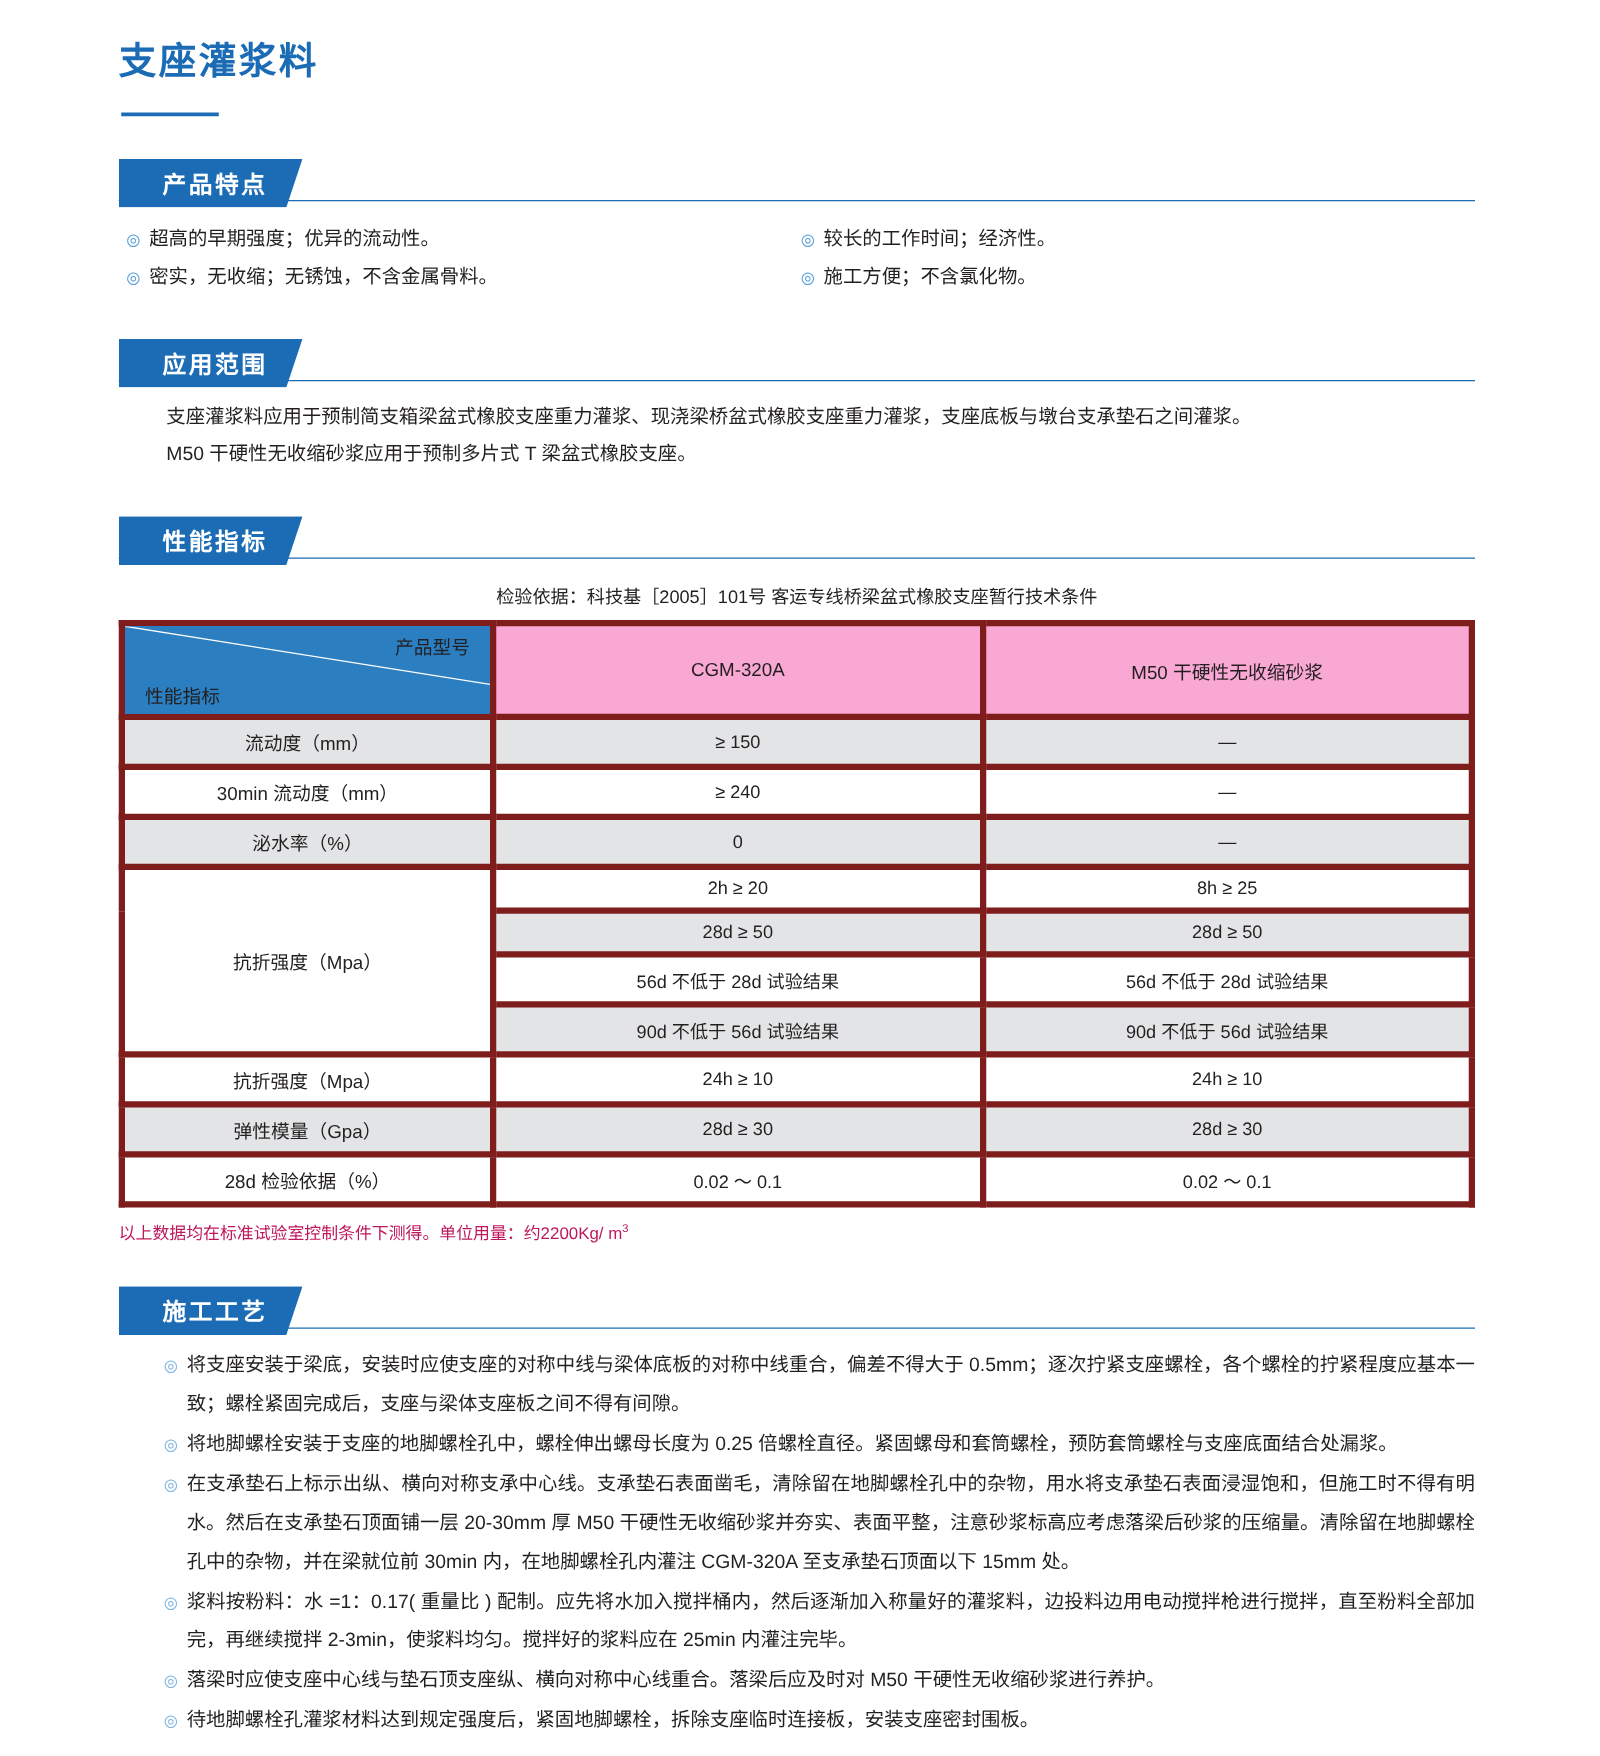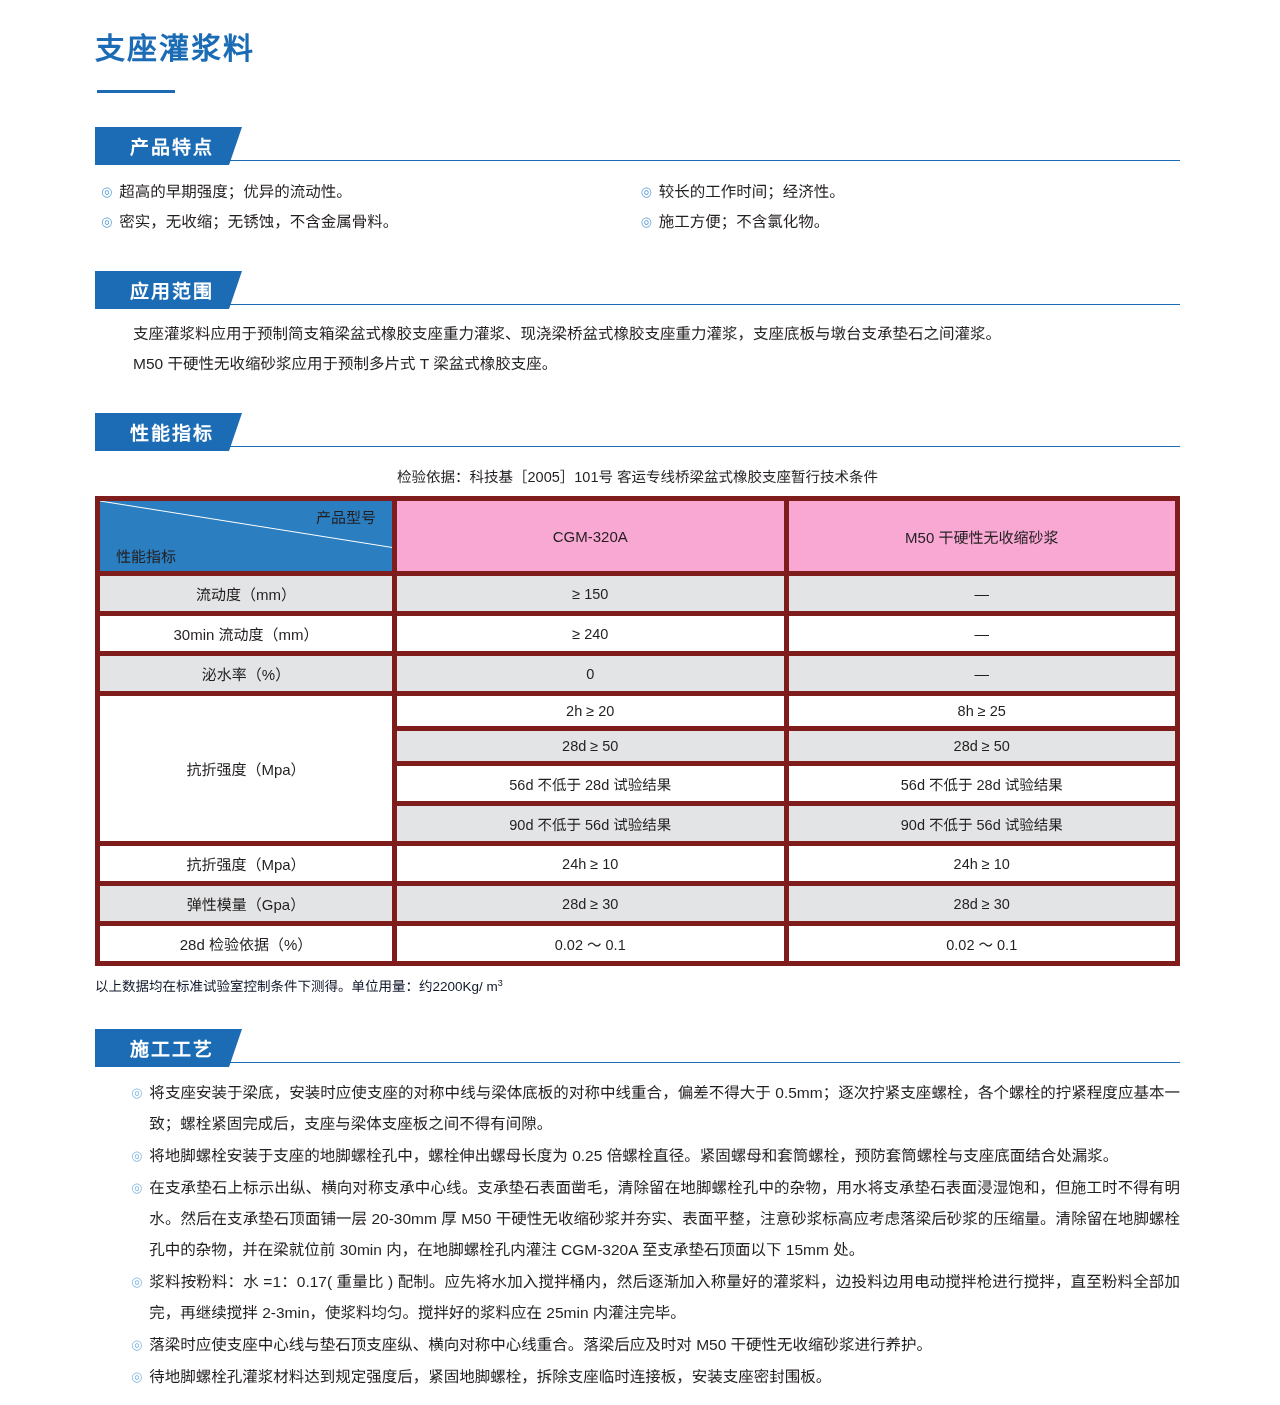--- a/index.html
+++ b/index.html
@@ -156,21 +156,21 @@
   .row-gray td { background: #e3e4e5; }
   .row-white td { background: #ffffff; }
   td.label-cell { font-size: 15px; }
   .col1 { width: 27.5%; }
   .col2 { width: 36.25%; }
   .col3 { width: 36.25%; }
 
   .table-note {
     font-size: 13.5px;
     margin-top: 9px;
-    color: #0f172a;
+    color: #be185d;
   }
   .table-note sup { font-size: 9px; vertical-align: super; }
 
   
   .proc-list {
     margin-top: 14px;
     font-size: 15.5px;
     line-height: 31px;
   }
   .proc-item {

